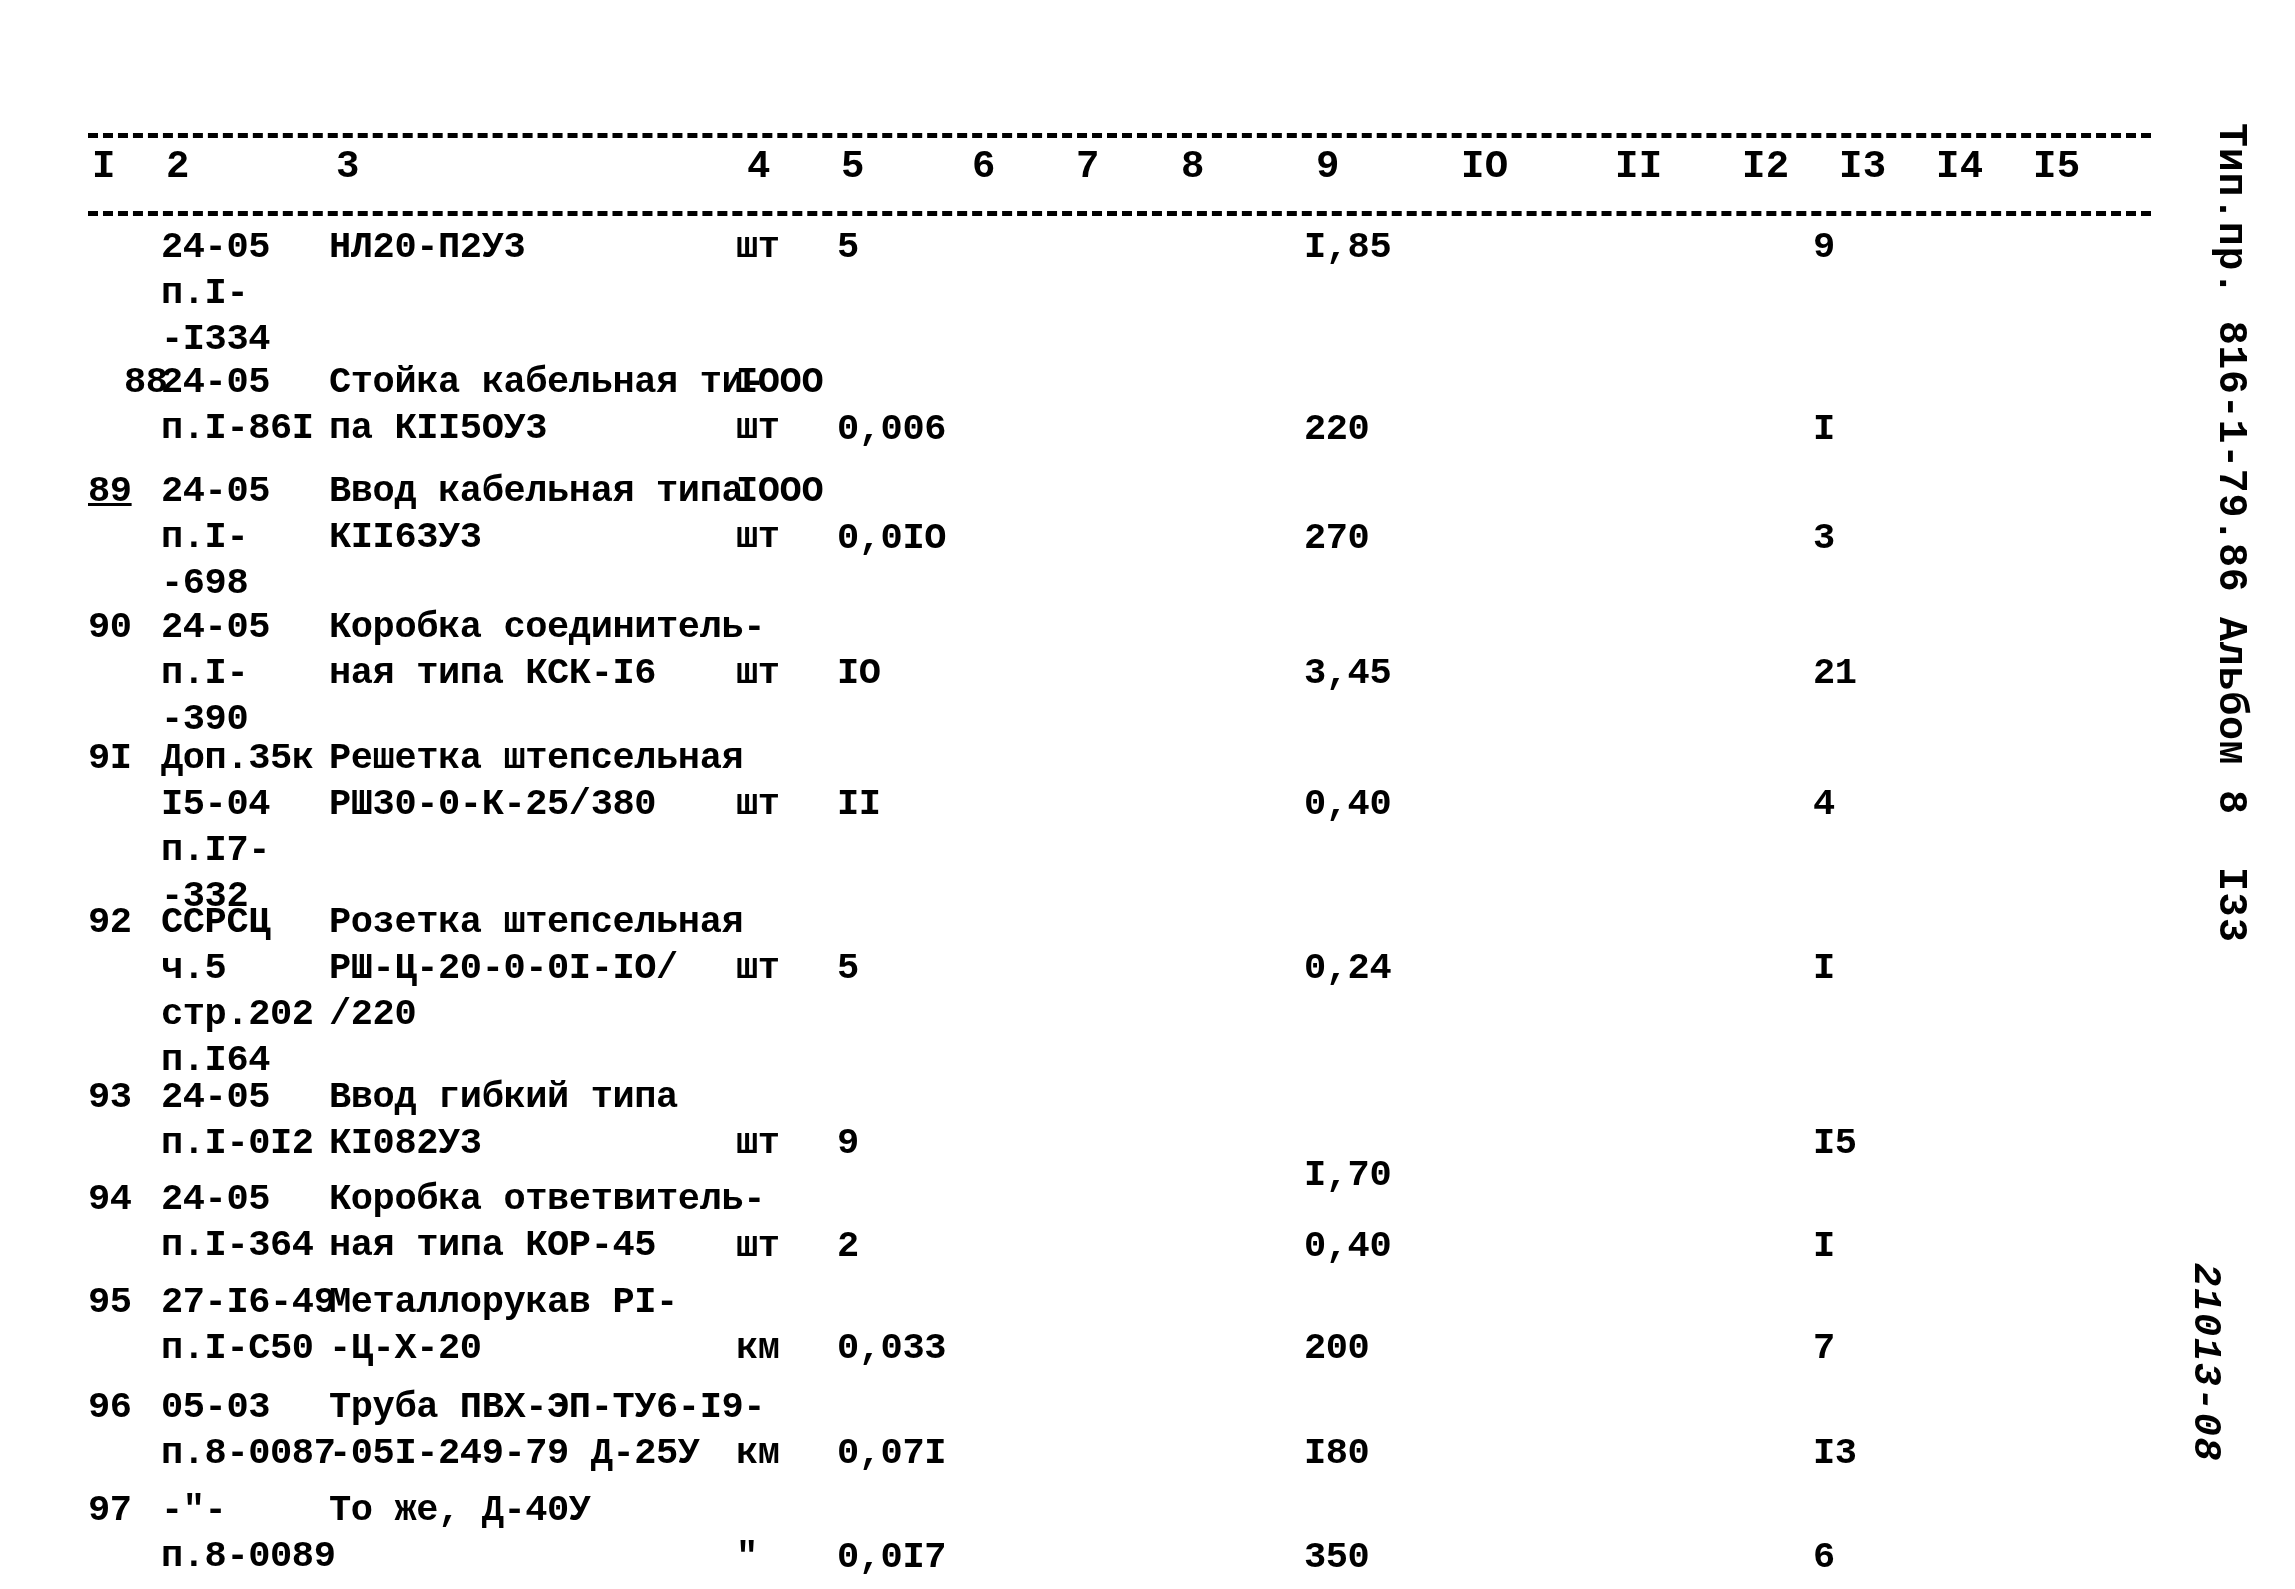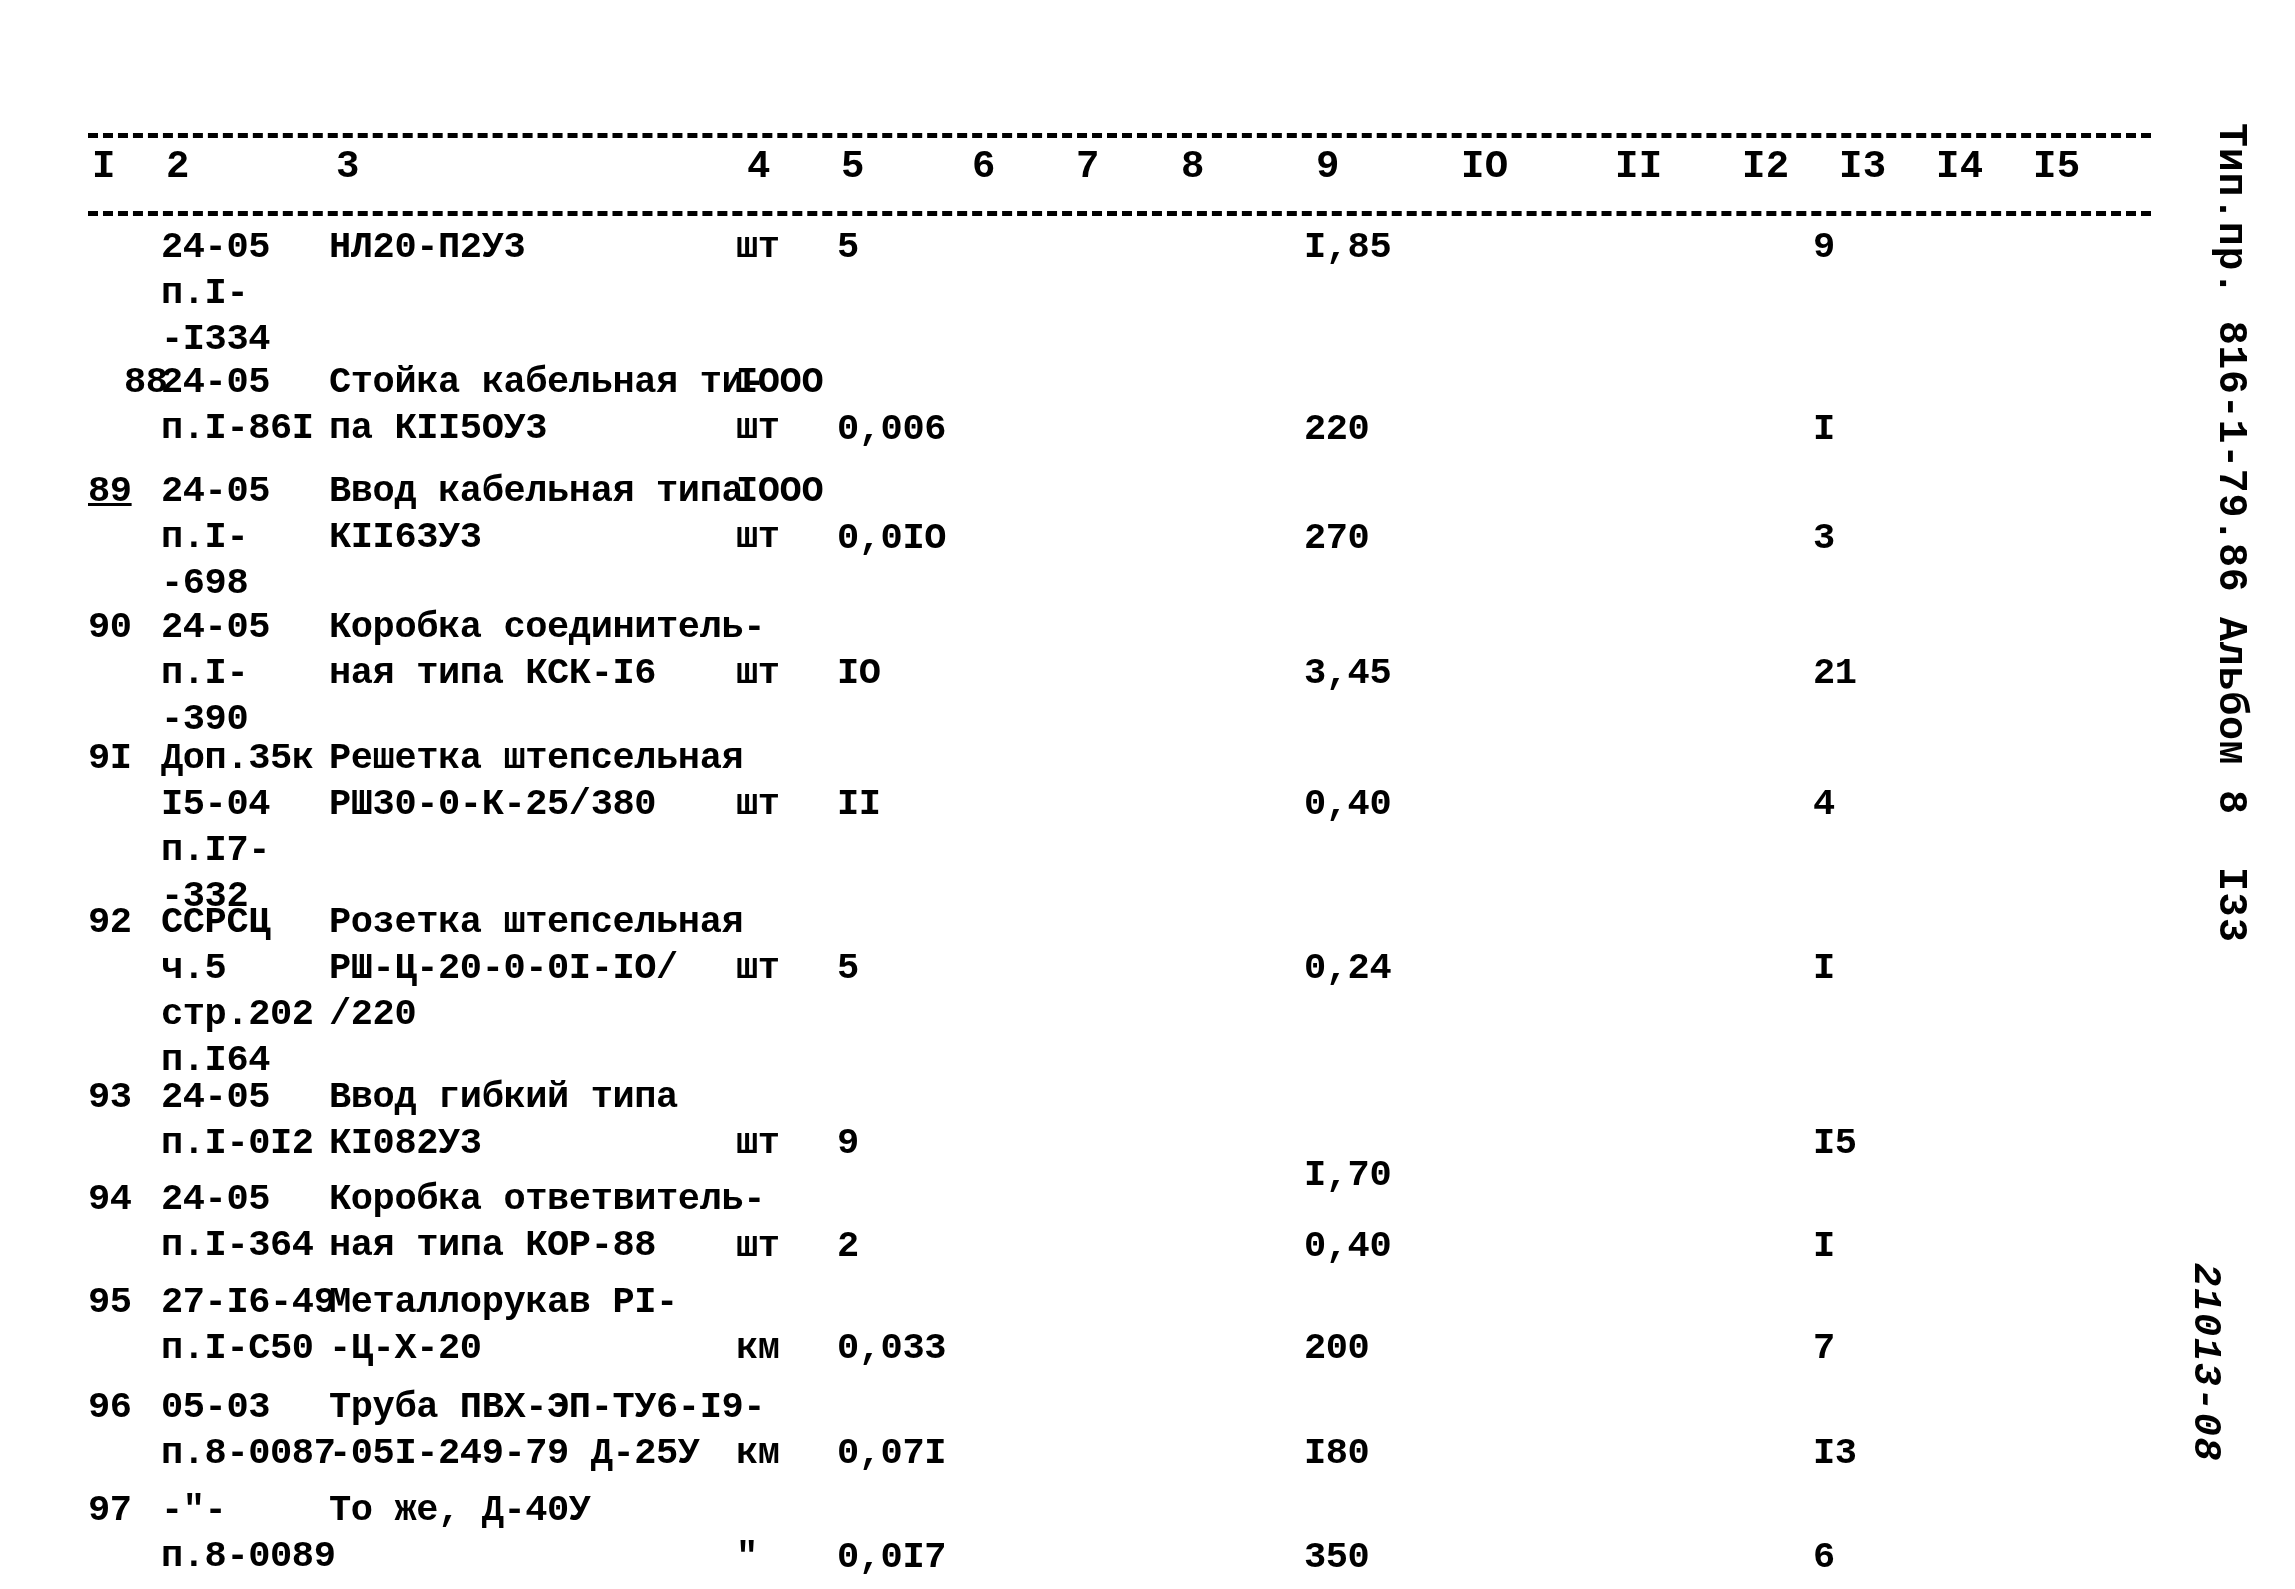--- a/index.html
+++ b/index.html
@@ -199,21 +199,21 @@
 КI082У3</div>
       <div class="cell c-unit" style="top: 896px;">шт</div>
       <div class="cell c-qty" style="top: 896px;">9</div>
       <div class="cell c-col9" style="top: 928px;">I,70</div>
       <div class="cell c-col13" style="top: 896px;">I5</div>
       <div class="row"></div>
       <div class="cell c-num" style="top: 952px;">94</div>
       <div class="cell c-code" style="top: 952px;">24-05
 п.I-364</div>
       <div class="cell c-name" style="top: 952px;">Коробка ответвитель-
-ная типа КОР-88</div>
+ная типа КОР-45</div>
       <div class="cell c-unit" style="top: 999px;">шт</div>
       <div class="cell c-qty" style="top: 999px;">2</div>
       <div class="cell c-col9" style="top: 999px;">0,40</div>
       <div class="cell c-col13" style="top: 999px;">I</div>
       <div class="row"></div>
       <div class="cell c-num" style="top: 1055px;">95</div>
       <div class="cell c-code" style="top: 1055px;">27-I6-49
 п.I-C50</div>
       <div class="cell c-name" style="top: 1055px;">Металлорукав РI-
 -Ц-Х-20</div>

